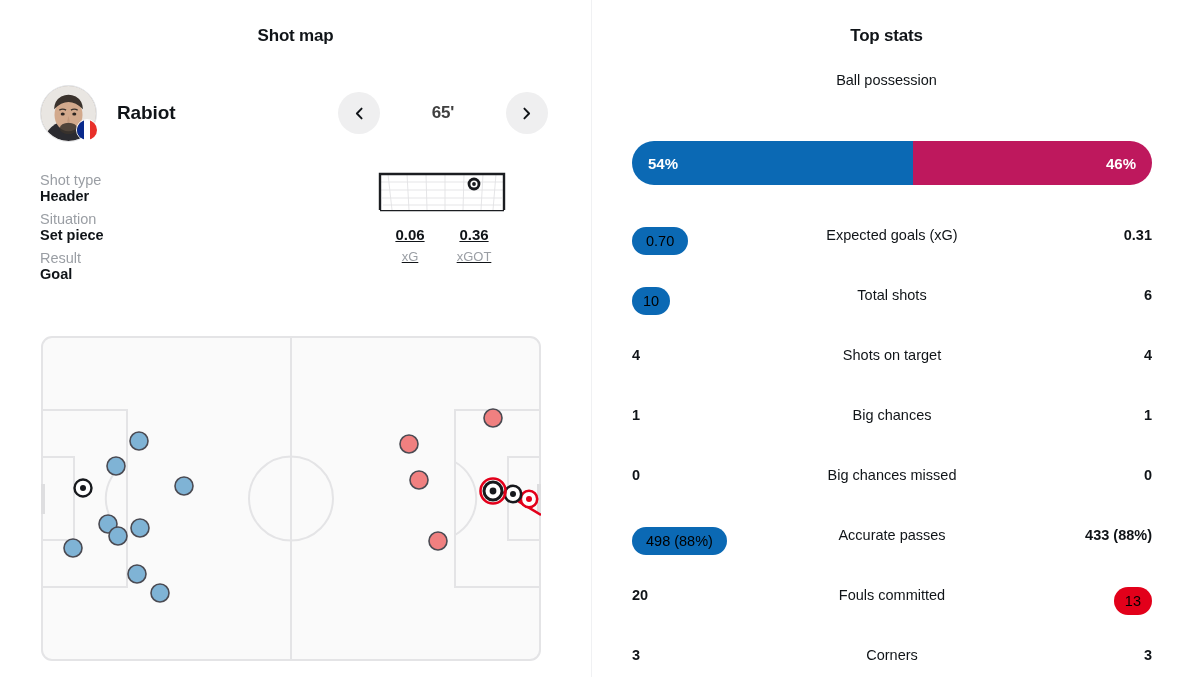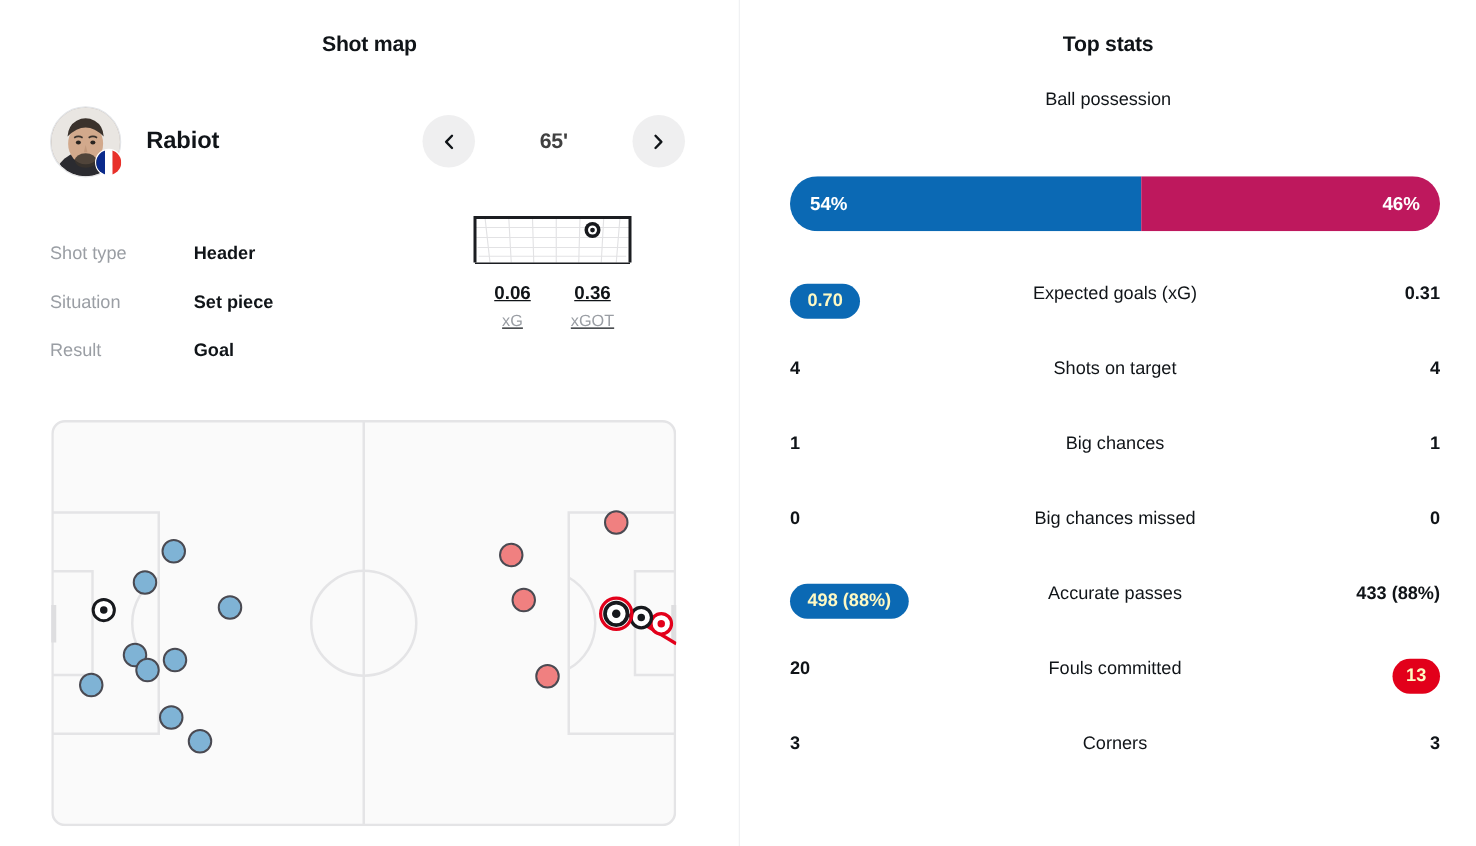--- a/index.html
+++ b/index.html
@@ -90,22 +90,23 @@
     font-size: 17px; font-weight: bold; color: #404040;
     letter-spacing: -0.2px;
   }
 
   
   .detail-table {
     position: absolute; left: 40px; top: 172px;
     width: 300px;
   }
   .detail-row {
-    display: flex; align-items: flex-end;
+    display: flex; align-items: flex-start;
     height: 39px;
+    flex-direction: column;
   }
   .detail-label {
     width: 115px;
     font-size: 14.5px;
     color: #9a9ea4;
   }
   .detail-value {
     font-size: 14.5px;
     font-weight: 600;
     color: #101418;
@@ -180,22 +181,22 @@
     color: #101418;
     white-space: nowrap;
   }
   .stat-val {
     font-size: 14.5px;
     font-weight: 600;
     color: #101418;
     line-height: 1;
   }
   .stat-val.pill {
-    color: #fef9c3;
-    font-weight: bold;
+    color: #000000;
+    font-weight: normal;
     border-radius: 14px;
     padding: 7px 14px;
     margin-top: 12px;
   }
   .stat-val.pill.blue { background: #0B69B4; }
   .stat-val.pill.red  { background: #E2001A; }
   .stat-val.pill.circle { padding: 7px 11px; }
 </style>
 </head>
 <body>
@@ -396,20 +397,29 @@
           <div class="stat-side home">
             <span class="stat-val pill blue">0.70</span>
           </div>
           <div class="stat-name">Expected goals (xG)</div>
           <div class="stat-side away">
             <span class="stat-val">0.31</span>
           </div>
         </div>
         <div class="stat-row">
           <div class="stat-side home">
+            <span class="stat-val pill blue circle">10</span>
+          </div>
+          <div class="stat-name">Total shots</div>
+          <div class="stat-side away">
+            <span class="stat-val">6</span>
+          </div>
+        </div>
+        <div class="stat-row">
+          <div class="stat-side home">
             <span class="stat-val">4</span>
           </div>
           <div class="stat-name">Shots on target</div>
           <div class="stat-side away">
             <span class="stat-val">4</span>
           </div>
         </div>
         <div class="stat-row">
           <div class="stat-side home">
             <span class="stat-val">1</span>

